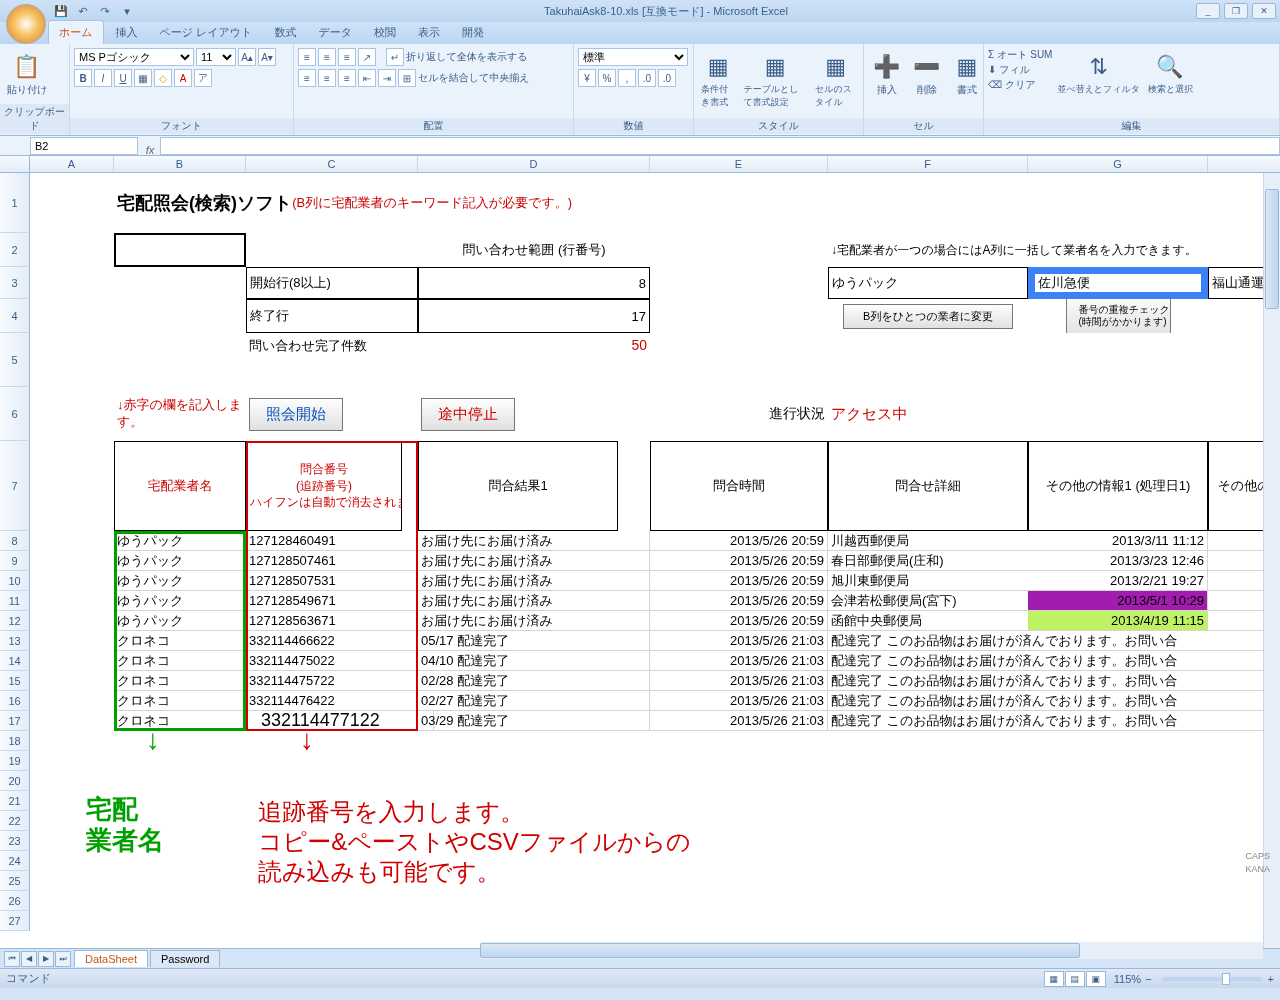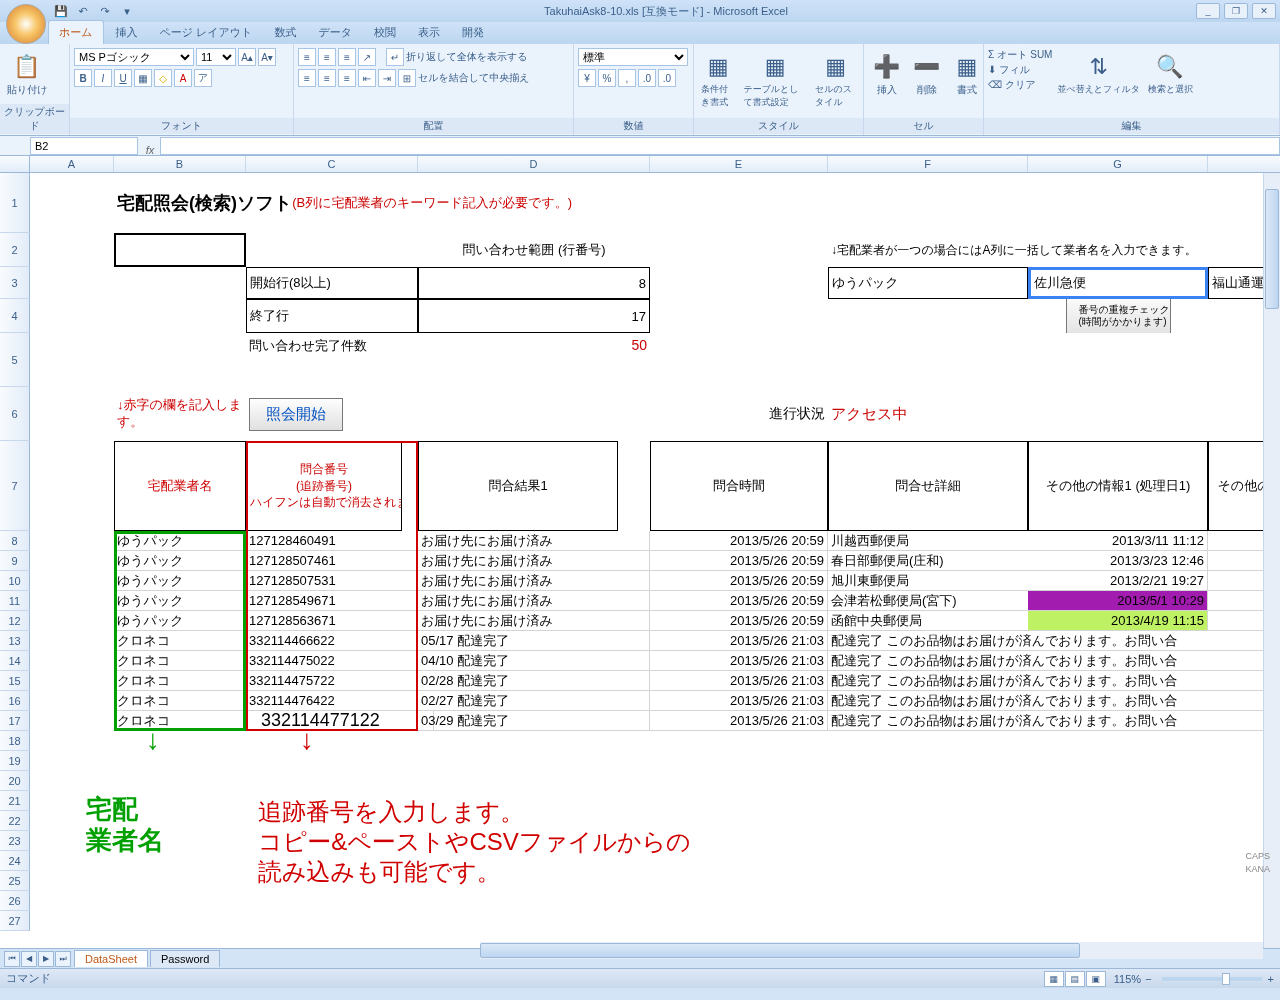--- a/index.html
+++ b/index.html
@@ -261,33 +261,39 @@
         <div class="cell" style="width: 536px; height: 60px; position: absolute; top: 0px; left: 84px;;border:none">
           <span style="font-size:18px;font-weight:bold">宅配照会(検索)ソフト</span> 
           <span style="color:#c00;font-size:13px">(B列に宅配業者のキーワード記入が必要です。)</span>
         </div>
         <div class="cell" style="width: 132px; height: 34px; position: absolute; top: 60px; left: 84px;;border:2px solid #000;background:#fff"></div>
         <div class="cell" style="width: 232px; height: 34px; position: absolute; top: 60px; left: 388px;;justify-content:center;border:none;font-size:13px">問い合わせ範囲 (行番号)</div>
         <div class="cell" style="width: 452px; height: 34px; position: absolute; top: 60px; left: 798px;;border:none;font-size:12px">↓宅配業者が一つの場合にはA列に一括して業者名を入力できます。</div>
         <div class="cell" style="width: 172px; height: 32px; position: absolute; top: 94px; left: 216px;;border:1px solid #000;font-size:13px">開始行(8以上)</div>
         <div class="cell" style="width: 232px; height: 32px; position: absolute; top: 94px; left: 388px;;border:1px solid #000;justify-content:flex-end;font-size:13px">8</div>
         <div class="cell" style="width: 200px; height: 32px; position: absolute; top: 94px; left: 798px;;border:1px solid #000;font-size:13px">ゆうパック</div>
-        <div class="cell" style="width: 180px; height: 32px; position: absolute; top: 94px; left: 998px;;border:3px solid #3b82f6;font-size:13px">佐川急便</div>
+        <div class="cell" style="width: 180px; height: 32px; position: absolute; top: 94px; left: 998px;;border:7px solid #3b82f6;font-size:13px">佐川急便</div>
         <div class="cell" style="width: 72px; height: 32px; position: absolute; top: 94px; left: 1178px;;border:1px solid #000;font-size:13px">福山通運</div>
         <div class="cell" style="width: 172px; height: 34px; position: absolute; top: 126px; left: 216px;;border:1px solid #000;font-size:13px">終了行</div>
         <div class="cell" style="width: 232px; height: 34px; position: absolute; top: 126px; left: 388px;;border:1px solid #000;justify-content:flex-end;font-size:13px">17</div>
+        <div class="cell" style="width: 200px; height: 34px; position: absolute; top: 126px; left: 798px;;border:none;justify-content:center">
+          <button class="excel-btn" style="font-size:11px;width:170px">B列をひとつの業者に変更</button>
+        </div>
         <div class="cell" style="width: 180px; height: 34px; position: absolute; top: 126px; left: 998px;;border:none;justify-content:center">
           <button class="excel-btn" style="font-size:10px;width:105px;padding:12px;line-height:1.2;white-space:pre">番号の重複チェック
 (時間がかかります)</button>
         </div>
         <div class="cell" style="width: 172px; height: 54px; position: absolute; top: 160px; left: 216px;;border:none;font-size:13px;align-items:flex-start;padding-top:4px">問い合わせ完了件数</div>
         <div class="cell" style="width: 232px; height: 54px; position: absolute; top: 160px; left: 388px;;border:none;justify-content:flex-end;color:#c00;font-size:14px;align-items:flex-start;padding-top:4px">50</div>
         <div class="cell" style="width: 132px; height: 54px; position: absolute; top: 214px; left: 84px;;border:none;color:#c00;font-size:13px;white-space:normal;line-height:1.3">↓赤字の欄を記入します。</div>
         <div class="cell" style="width: 172px; height: 54px; position: absolute; top: 214px; left: 216px;;border:none">
           <button class="excel-btn" style="color:#0050c0;font-size:15px;padding:6px 16px">照会開始</button>
+        </div>
+        <div class="cell" style="width: 232px; height: 54px; position: absolute; top: 214px; left: 388px;;border:none">
+          <button class="excel-btn" style="color:#c00;font-size:15px;padding:6px 16px">途中停止</button>
         </div>
         <div class="cell" style="width: 178px; height: 54px; position: absolute; top: 214px; left: 620px;;border:none;justify-content:flex-end;font-size:14px">進行状況</div>
         <div class="cell" style="width: 200px; height: 54px; position: absolute; top: 214px; left: 798px;;border:none;color:#c00;font-size:15px">アクセス中</div>
         <div class="cell" style="width: 132px; height: 90px; position: absolute; top: 268px; left: 84px;;border:1px solid #000;justify-content:center;color:#c00;font-size:13px">宅配業者名</div>
         <div class="cell" style="width: 156px; height: 90px; position: absolute; top: 268px; left: 216px;;border:1px solid #000;justify-content:center">
           <div style="text-align:center;color:#c00;font-size:12px;line-height:1.4;width:100%">問合番号<br>(追跡番号)<br>ハイフンは自動で消去されます。)</div>
         </div>
         <div class="cell" style="width: 200px; height: 90px; position: absolute; top: 268px; left: 388px;;border:1px solid #000;justify-content:center;font-size:13px">問合結果1</div>
         <div class="cell" style="width: 178px; height: 90px; position: absolute; top: 268px; left: 620px;;border:1px solid #000;justify-content:center;font-size:13px">問合時間</div>
         <div class="cell" style="width: 200px; height: 90px; position: absolute; top: 268px; left: 798px;;border:1px solid #000;justify-content:center;font-size:13px">問合せ詳細</div>

